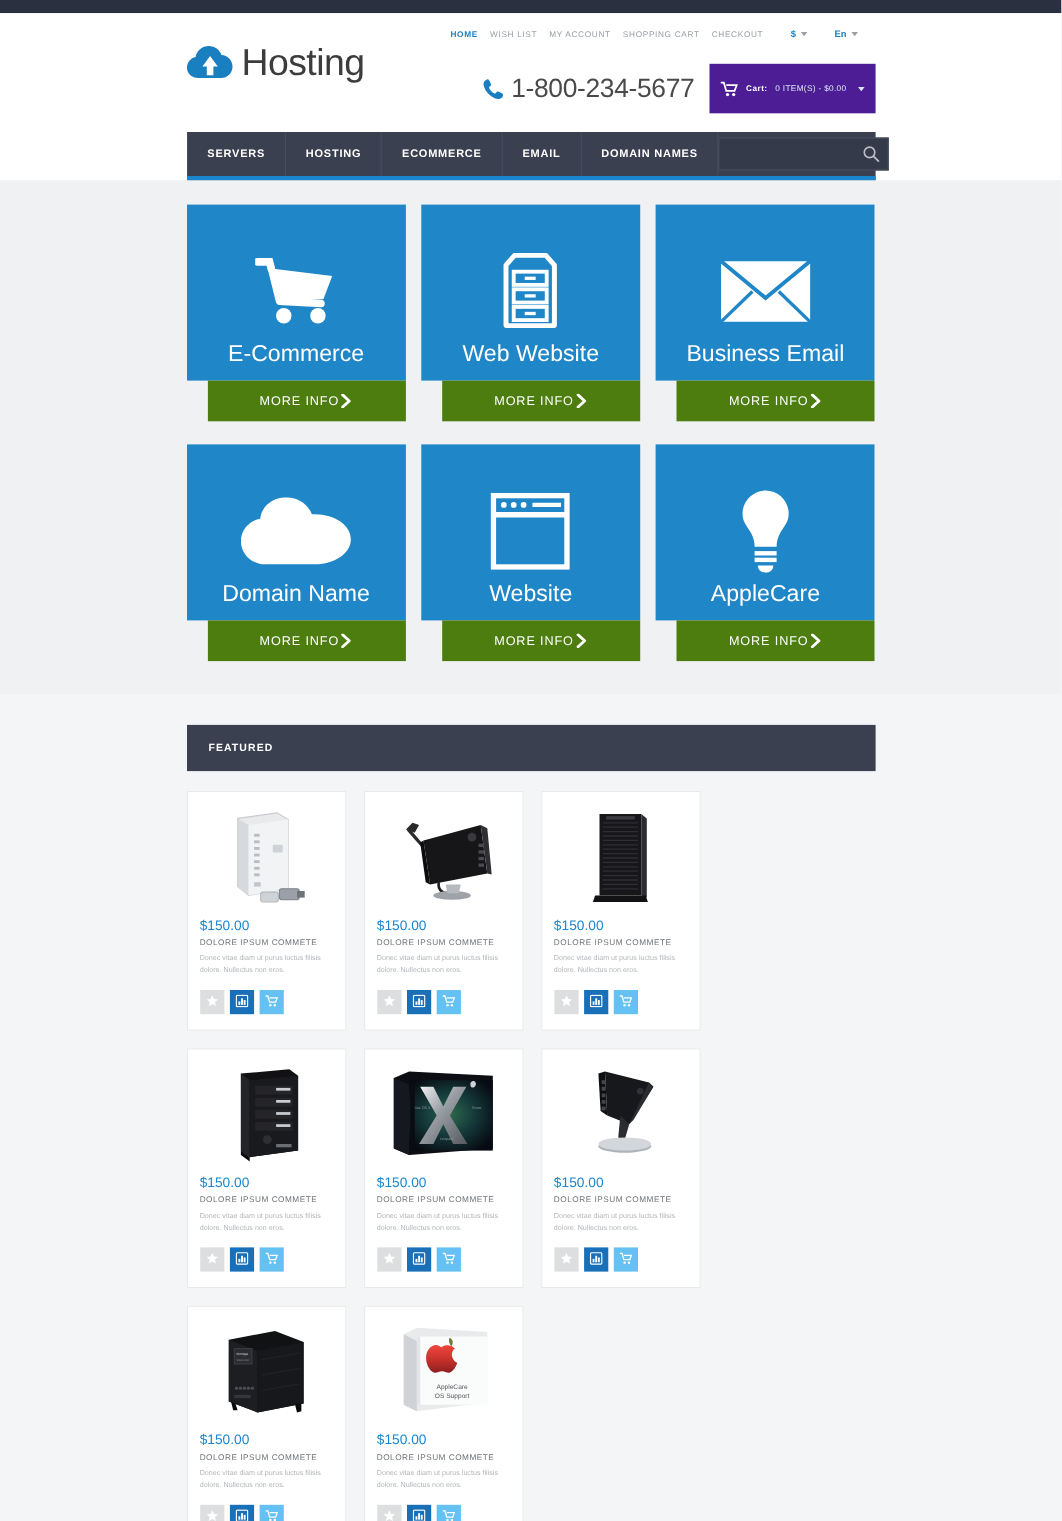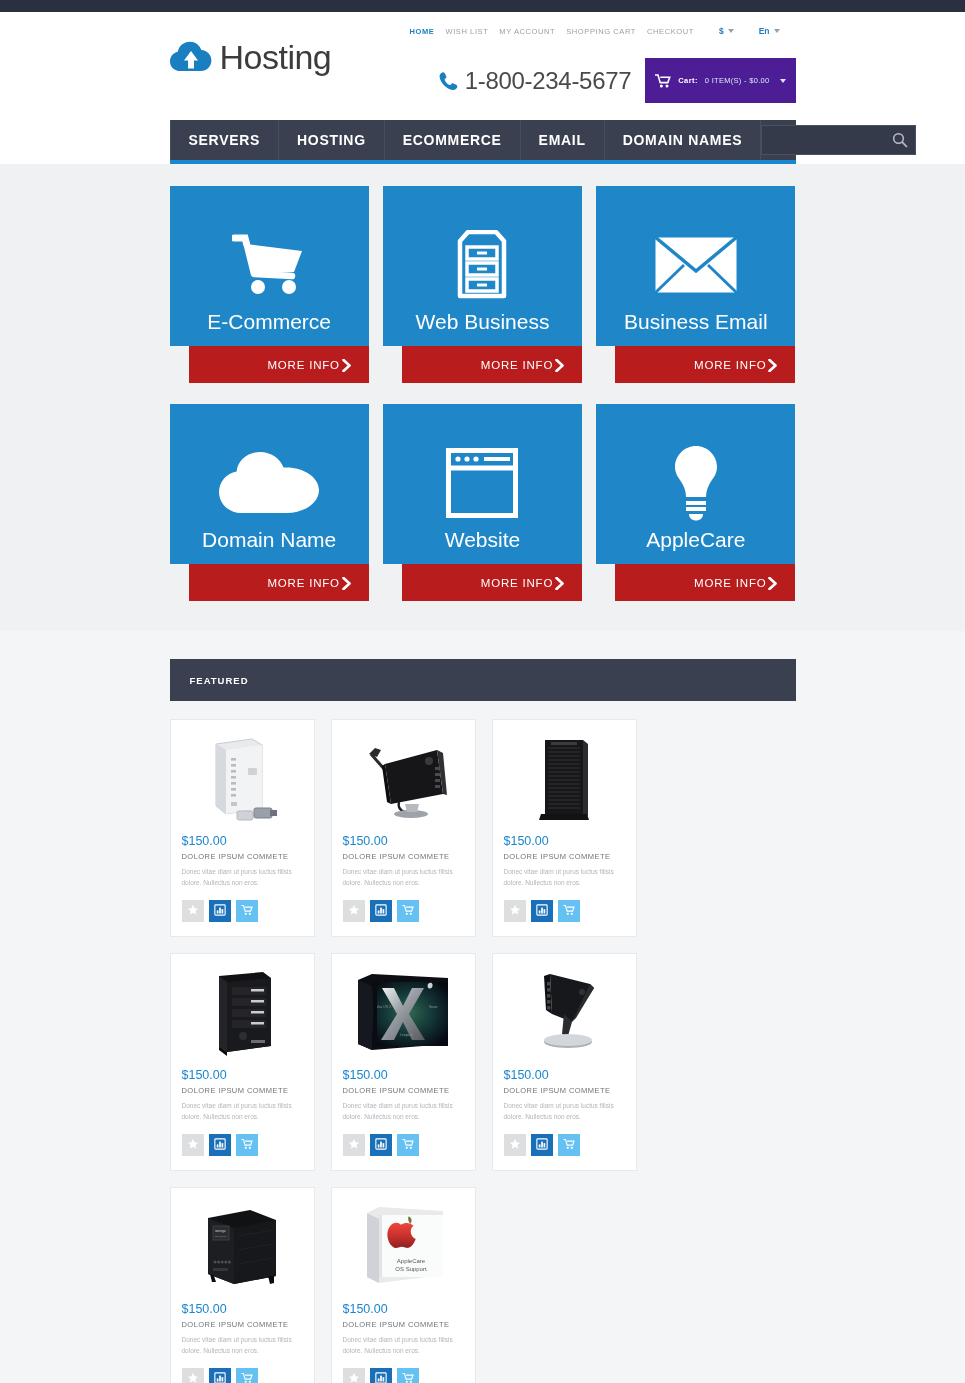--- a/index.html
+++ b/index.html
@@ -31,36 +31,36 @@
   .phone-ico { width: 20px; height: 20px; margin-right: 7px; }
   .phone-num { font-size: 24px; color: #4a4a4a; font-weight: 300; letter-spacing: -0.3px; margin-right: 14px; }
   .cartbtn { background: #4c1d95; height: 45px; display: flex; align-items: center; padding: 0 10px; gap: 7px; border: none; cursor: pointer; }
   .cart-ico { width: 16px; height: 14px; }
   .cart-label { font-size: 7.5px; color: #fff; font-weight: bold; letter-spacing: 0.4px; }
   .cart-val { font-size: 7.5px; color: #dceaf7; letter-spacing: 0.3px; }
   .cart-caret { width: 0; height: 0; border-left: 3.5px solid transparent; border-right: 3.5px solid transparent; border-top: 4px solid #d7e8f5; margin-left: 3px; }
 
   
   .navwrap { width: 626px; margin: 0 auto; background: #3a4050; height: 44px; display: flex; align-items: stretch; border-bottom: 4px solid #1a86cf; }
-  .navitem { flex: 0 0 auto; display: flex; align-items: center; justify-content: center; padding: 0 18px; font-size: 14px; color: #ffffff; font-weight: bold; letter-spacing: 0.7px; border-right: 1px solid #474d5e; cursor: pointer; white-space: nowrap; }
+  .navitem { flex: 0 0 auto; display: flex; align-items: center; justify-content: center; padding: 0 18px; font-size: 10px; color: #ffffff; font-weight: bold; letter-spacing: 0.7px; border-right: 1px solid #474d5e; cursor: pointer; white-space: nowrap; }
   .navitem:first-child { border-left: 1px solid #474d5e; }
   .navsearch { flex: 1; display: flex; align-items: center; justify-content: flex-end; padding-right: 6px; }
   .searchbox { width: 155px; height: 30px; background: #343a49; border: 1px solid #4a505f; position: relative; }
   .searchbox input { width: 100%; height: 100%; background: transparent; border: none; outline: none; color: #cfd3da; font-size: 9px; padding: 0 28px 0 8px; font-family: "Liberation Sans", sans-serif; }
   .search-ico { position: absolute; right: 7px; top: 6px; width: 16px; height: 16px; }
 
   
   .tiles-band { background: #f0f1f2; padding: 22px 12px 30px; }
   .tilerow { display: flex; gap: 14px; margin-bottom: 21px; }
   .tilerow:last-child { margin-bottom: 0; }
   .tile { flex: 1; cursor: pointer; }
   .tile-top { background: #1f86c8; height: 160px; display: flex; flex-direction: column; align-items: center; justify-content: flex-end; padding-bottom: 12px; }
   .tile-ico { height: 78px; display: flex; align-items: center; justify-content: center; margin-bottom: 6px; }
   .tile-title { color: #ffffff; font-size: 21px; font-weight: 300; letter-spacing: 0px; }
-  .tile-more { background: #b91c1c; height: 37px; display: flex; align-items: center; justify-content: flex-end; padding: 0 16px; margin-left: 19px; }
+  .tile-more { background: #4d7c0f; height: 37px; display: flex; align-items: center; justify-content: center; padding: 0 16px; margin-left: 19px; }
   .tile-more-lbl { color: #ffffff; font-size: 11.5px; letter-spacing: 0.8px; }
   .chev { width: 13px; height: 13px; }
 
   
   .feat-band { background: #f4f5f6; padding: 28px 0 0; }
   .feat-head { background: #3a4050; height: 42px; display: flex; align-items: center; padding-left: 20px; }
   .feat-head-lbl { color: #ffffff; font-size: 9.5px; font-weight: bold; letter-spacing: 1px; }
 
   .prodgrid { display: flex; flex-wrap: wrap; gap: 16px; padding-top: 18px; }
   .card { width: 145px; background: #ffffff; border: 1px solid #e7e9ea; padding: 12px 11px 14px; }
@@ -187,21 +187,21 @@
             <svg viewBox="0 0 56 70" width="56" height="70">
               <path d="M14 2 L42 2 L50 11 L50 66 L6 66 L6 11 Z" fill="none" stroke="#ffffff" stroke-width="4.5" stroke-linejoin="round"></path>
               <rect x="13" y="17" width="30" height="12" fill="none" stroke="#ffffff" stroke-width="3.5"></rect>
               <rect x="13" y="33" width="30" height="12" fill="none" stroke="#ffffff" stroke-width="3.5"></rect>
               <rect x="13" y="49" width="30" height="12" fill="none" stroke="#ffffff" stroke-width="3.5"></rect>
               <line x1="23" y1="23" x2="33" y2="23" stroke="#ffffff" stroke-width="3"></line>
               <line x1="23" y1="39" x2="33" y2="39" stroke="#ffffff" stroke-width="3"></line>
               <line x1="23" y1="55" x2="33" y2="55" stroke="#ffffff" stroke-width="3"></line>
             </svg>
           </div>
-          <div class="tile-title">Web Business</div>
+          <div class="tile-title">Web Website</div>
         </div>
         <div class="tile-more">
           <span class="tile-more-lbl">MORE INFO</span>
           <span class="chev">
             <svg viewBox="0 0 13 13" width="13" height="13">
                 <path d="M3.5 1 L9.5 6.5 L3.5 12" fill="none" stroke="#ffffff" stroke-width="2.6" stroke-linecap="round" stroke-linejoin="round"></path>
               </svg>
           </span>
         </div>
       </div>

